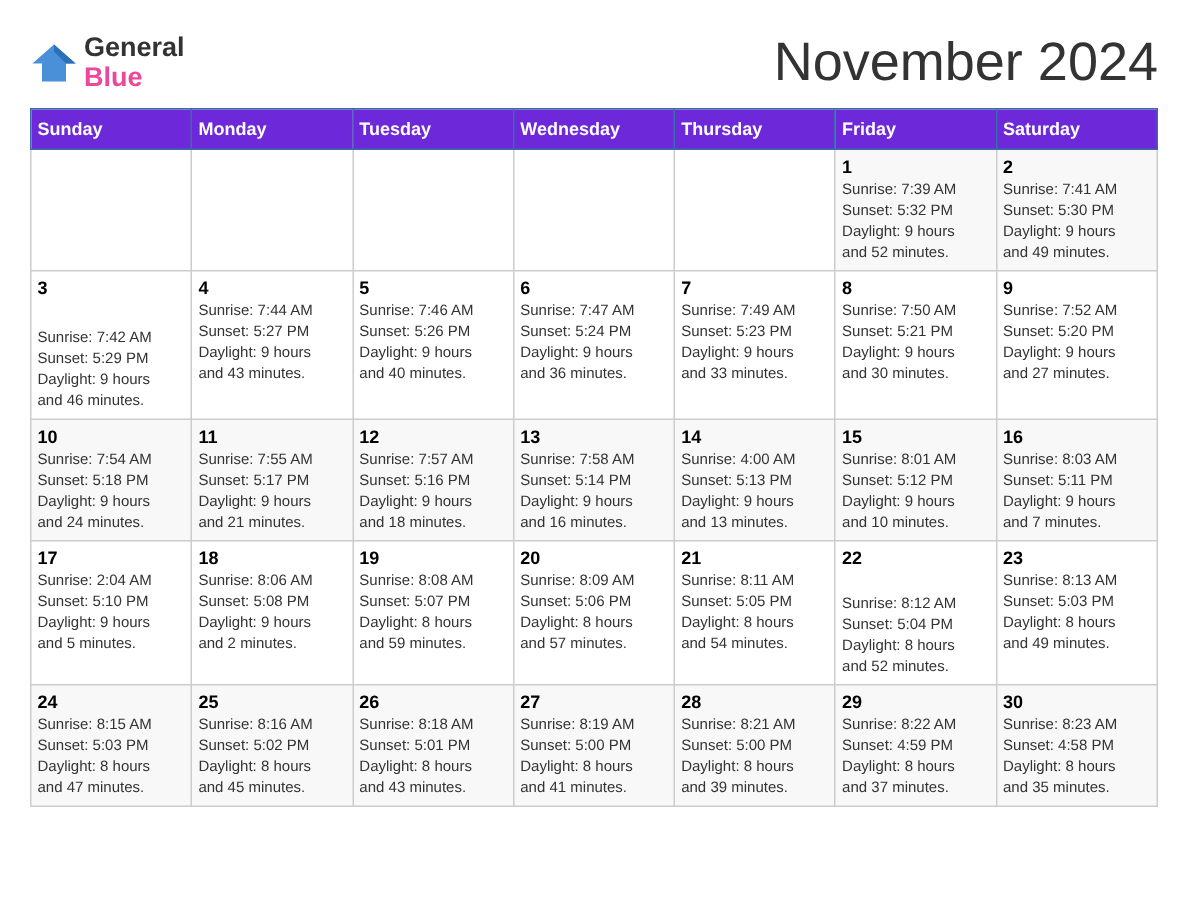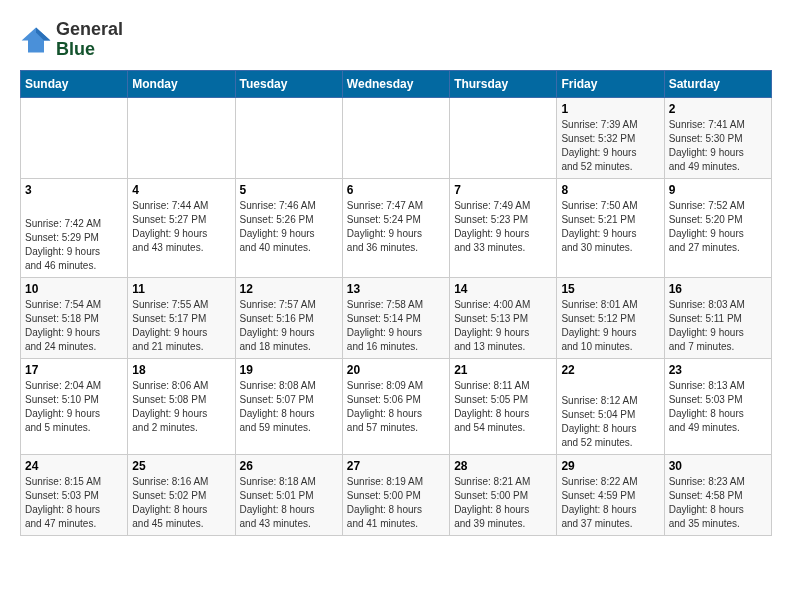--- a/index.html
+++ b/index.html
@@ -21,21 +21,21 @@
       align-items: center;
       gap: 4px;
     }
     .logo-text {
       font-size: 18px;
       font-weight: bold;
       color: #333;
       line-height: 1.1;
     }
     .logo-text span {
-      color: #14532d;
+      color: #ec4899;
     }
     .logo-icon {
       width: 32px;
       height: 28px;
     }
     .title-block {
       text-align: right;
     }
     .month-title {
       font-size: 36px;
@@ -45,21 +45,21 @@
     .location {
       font-size: 16px;
       color: #555;
     }
     table {
       width: 100%;
       border-collapse: collapse;
       font-size: 11px;
     }
     thead tr th {
-      background-color: #0369a1;
+      background-color: #6d28d9;
       color: #fff;
       padding: 6px 4px;
       text-align: left;
       font-size: 12px;
       font-weight: bold;
       border: 1px solid #3a6aaa;
     }
     tbody tr td {
       border: 1px solid #ccc;
       vertical-align: top;
@@ -93,20 +93,21 @@
     <svg class="logo-icon" viewBox="0 0 40 35" xmlns="http://www.w3.org/2000/svg">
       <polygon points="20,2 38,18 30,18 30,33 10,33 10,18 2,18" fill="#4a90d9"></polygon>
       <polygon points="20,2 38,18 30,18 20,8" fill="#2a70b9"></polygon>
     </svg>
     <div class="logo-text">
       <div>General</div>
       <div><span>Blue</span></div>
     </div>
   </div>
   <div class="title-block">
+    <div class="month-title">November 2024</div>
   </div>
 </div>
 
 <table>
   <thead>
     <tr>
     <th>Sunday</th>
         <th>Monday</th>
         <th>Tuesday</th>
         <th>Wednesday</th>

